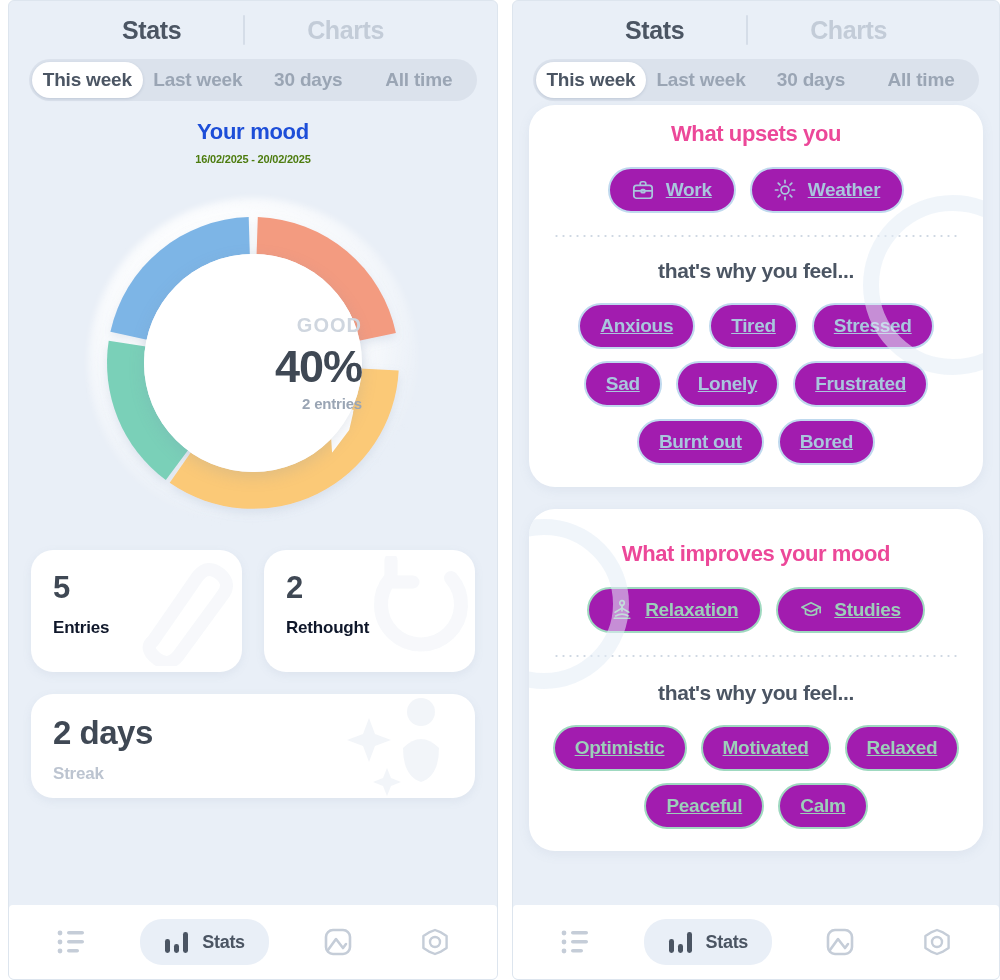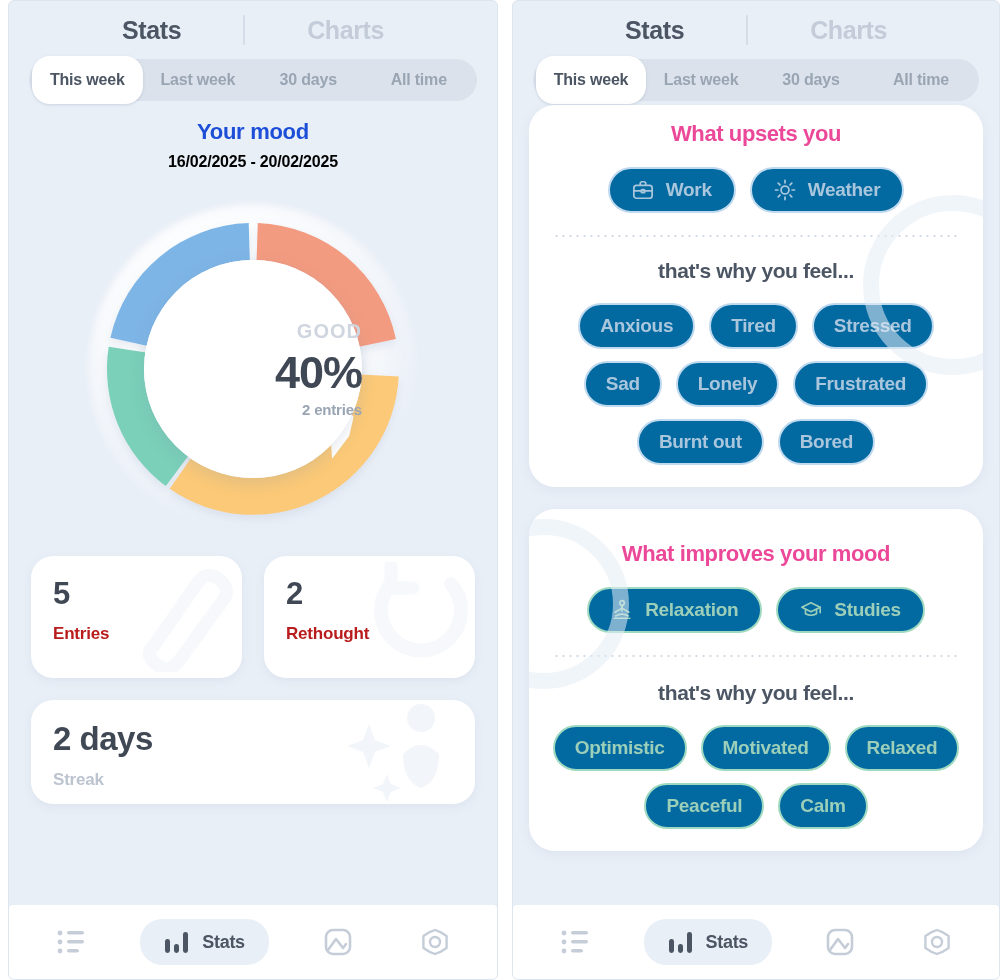--- a/index.html
+++ b/index.html
@@ -60,25 +60,25 @@
   .seg {
     height: 42px;
     background: #dbe2ec;
     border-radius: 21px;
     display: flex;
     align-items: center;
     padding: 3px;
   }
   .seg-item {
     flex: 1;
-    height: 48px;
+    height: 36px;
     display: flex;
     align-items: center;
     justify-content: center;
-    font-size: 16px;
+    font-size: 19px;
     font-weight: bold;
     color: #9aa5b4;
     border-radius: 18px;
     letter-spacing: -0.2px;
   }
   .seg-item.on {
     background: #ffffff;
     color: #4b5563;
     box-shadow: 0 1px 3px rgba(90,110,140,.22);
   }
@@ -92,23 +92,23 @@
   }
   .mood-title {
     text-align: center;
     font-size: 22px;
     font-weight: bold;
     color: #1d4ed8;
     letter-spacing: -0.3px;
   }
   .mood-range {
     text-align: center;
-    font-size: 16px;
-    font-weight: bold;
-    color: #000000;
+    font-size: 11px;
+    font-weight: bold;
+    color: #4d7c0f;
     margin-top: 8px;
     letter-spacing: -0.2px;
   }
 
   .donut-area {
     position: relative;
     width: 100%;
     height: 395px;
     display: flex;
     align-items: center;
@@ -166,21 +166,21 @@
     flex: 1;
     height: 122px;
     background: #ffffff;
     border-radius: 22px;
     box-shadow: 0 3px 10px rgba(120,140,170,.10);
     padding: 20px 22px;
     position: relative;
     overflow: hidden;
   }
   .card-num { font-size: 31px; font-weight: bold; color: #3f4854; letter-spacing: -0.5px;}
-  .card-lbl { font-size: 17px; color: #b91c1c; font-weight: bold; margin-top: 12px; letter-spacing: -0.2px;}
+  .card-lbl { font-size: 17px; color: #0f172a; font-weight: bold; margin-top: 12px; letter-spacing: -0.2px;}
   .card-ghost {
     position: absolute;
     right: -6px; top: 6px;
     opacity: .30;
     color: #e3e9f1;
   }
   .card-wide {
     margin-top: 22px;
     height: 104px;
     background: #ffffff;
@@ -236,22 +236,23 @@
     align-items: center;
     gap: 12px;
     height: 46px;
     padding: 0 22px;
     border-radius: 23px;
     border: 2px solid #bfd9ee;
     color: #a9c6dd;
     font-size: 19px;
     font-weight: bold;
     letter-spacing: -0.3px;
-    background: #0369a1;
+    background: #a21caf;
     white-space: nowrap;
+    text-decoration: underline;
   }
   .chip.green { border-color: #9fd9c0; color: #9ccfb9; }
   .chip.plain { padding: 0 20px; }
   .dots {
     height: 2px;
     margin: 22px 6px 0;
     background-image: radial-gradient(circle, #cfd8e3 1px, transparent 1.2px);
     background-size: 7px 2px;
     background-repeat: repeat-x;
   }

